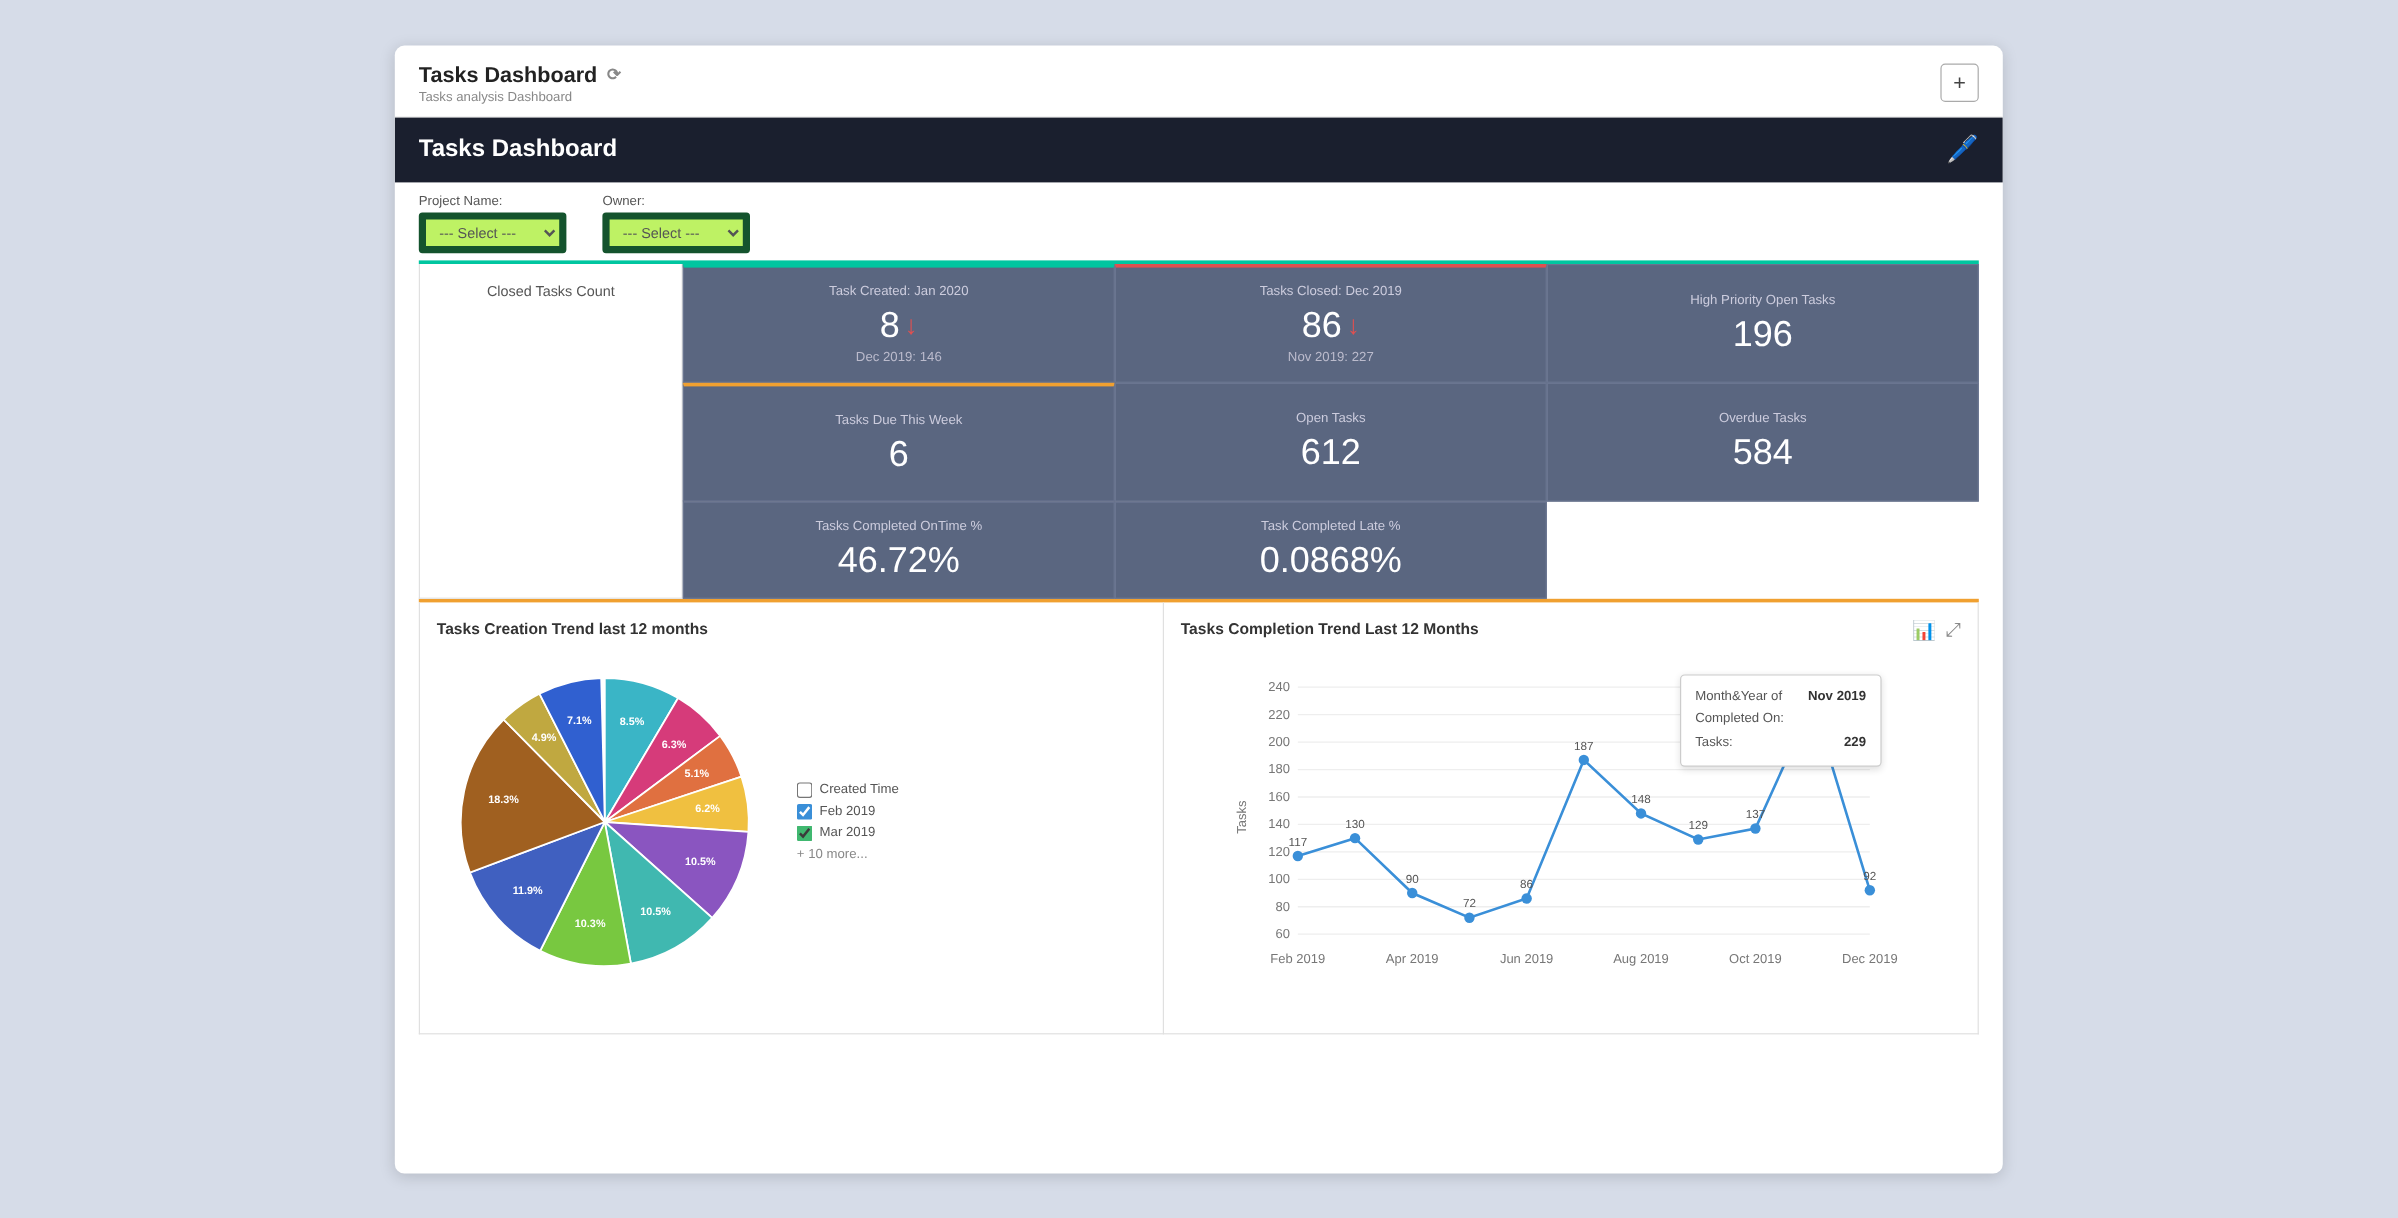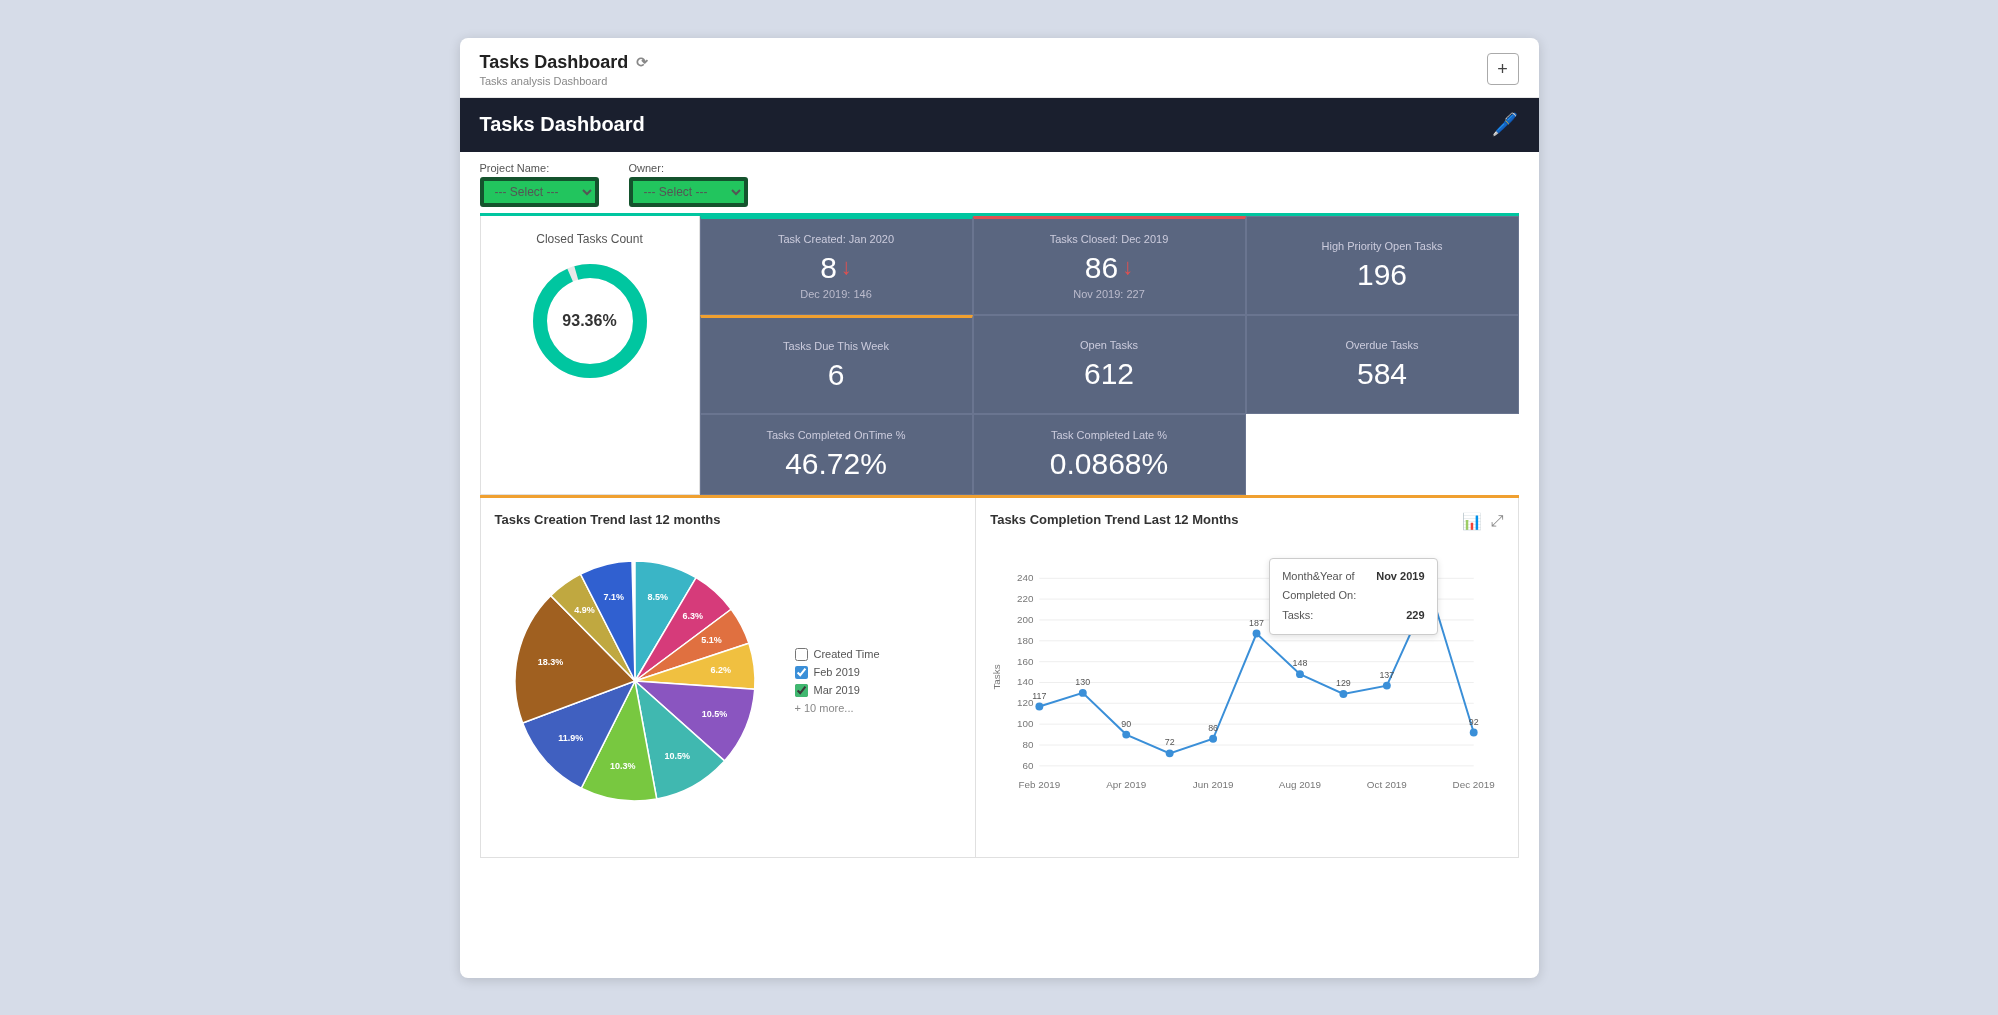--- a/index.html
+++ b/index.html
@@ -9,21 +9,21 @@
       font-size: 13px;
       min-height: 1015px;
       display: flex;
       align-items: center;
       justify-content: center;
     }
     .outer-card {
       background: #fff;
       border-radius: 8px;
       box-shadow: 0 2px 12px rgba(0,0,0,0.15);
-      width: 1079px;
+      width: 1340px;
       min-height: 940px;
       overflow: hidden;
     }
     
     .header-bar {
       display: flex;
       align-items: center;
       justify-content: space-between;
       padding: 14px 20px 10px 20px;
       border-bottom: 1px solid #e8e8e8;
@@ -80,26 +80,26 @@
       gap: 30px;
       align-items: flex-end;
     }
     .filter-group label {
       display: block;
       font-size: 11px;
       color: #555;
       margin-bottom: 3px;
     }
     .filter-group select {
-      border: 4px solid #14532d;
+      border: 6px solid #14532d;
       border-radius: 3px;
       padding: 3px 20px 3px 7px;
       font-size: 12px;
       color: #555;
-      background: #22c55e;
+      background: #bef264;
       cursor: pointer;
       appearance: auto;
       min-width: 110px;
     }
     
     .main-content {
       padding: 0 20px 20px 20px;
     }
     
     .top-stats {
@@ -344,29 +344,20 @@
       </select>
     </div>
   </div>
 
   <div class="main-content">
 
     <div class="top-stats">
 
       <div class="donut-card">
         <div class="donut-title">Closed Tasks Count</div>
-        <div class="donut-container">
-          <svg class="donut-svg" viewBox="0 0 130 130">
-
-            <circle cx="65" cy="65" r="50" fill="none" stroke="#e8e8e8" stroke-width="14"></circle>
-
-            <circle cx="65" cy="65" r="50" fill="none" stroke="#00c6a0" stroke-width="14" stroke-dasharray="293.2 6.5" stroke-dashoffset="0" transform="rotate(-90 65 65)"></circle>
-          </svg>
-          <div class="donut-center-text">93.36%</div>
-        </div>
       </div>
 
       <div class="kpi-grid" id="kpi-grid">
           <div class="kpi-card teal-top">
             <div class="kpi-card-label">Task Created: Jan 2020</div>
             <div class="kpi-card-value">8<span class="kpi-down-arrow">↓</span></div>
             <div class="kpi-sub">Dec 2019: 146</div>
           </div>
           <div class="kpi-card red-top">
             <div class="kpi-card-label">Tasks Closed: Dec 2019</div>

